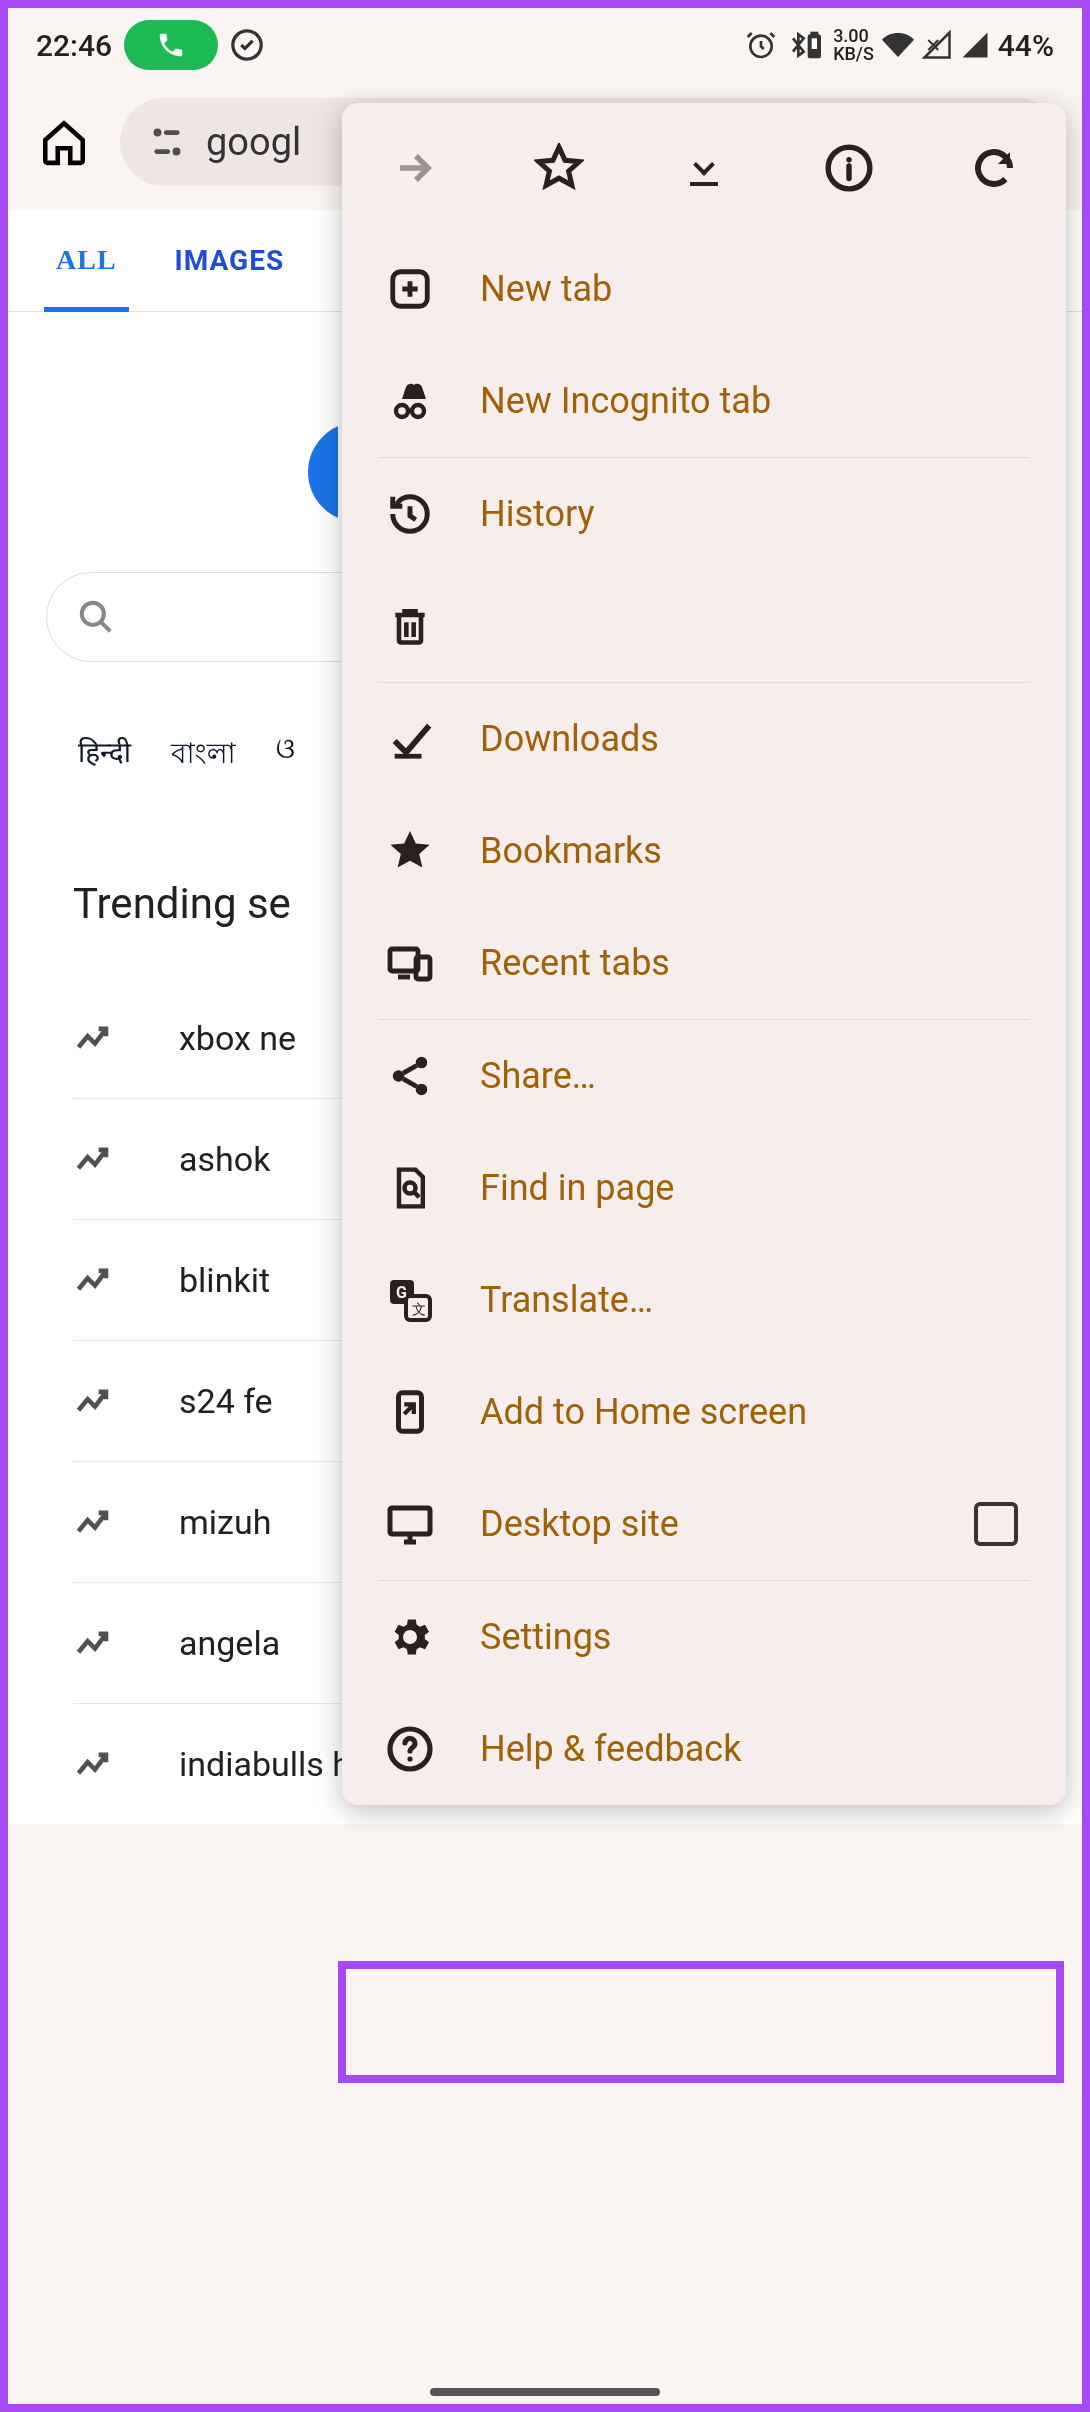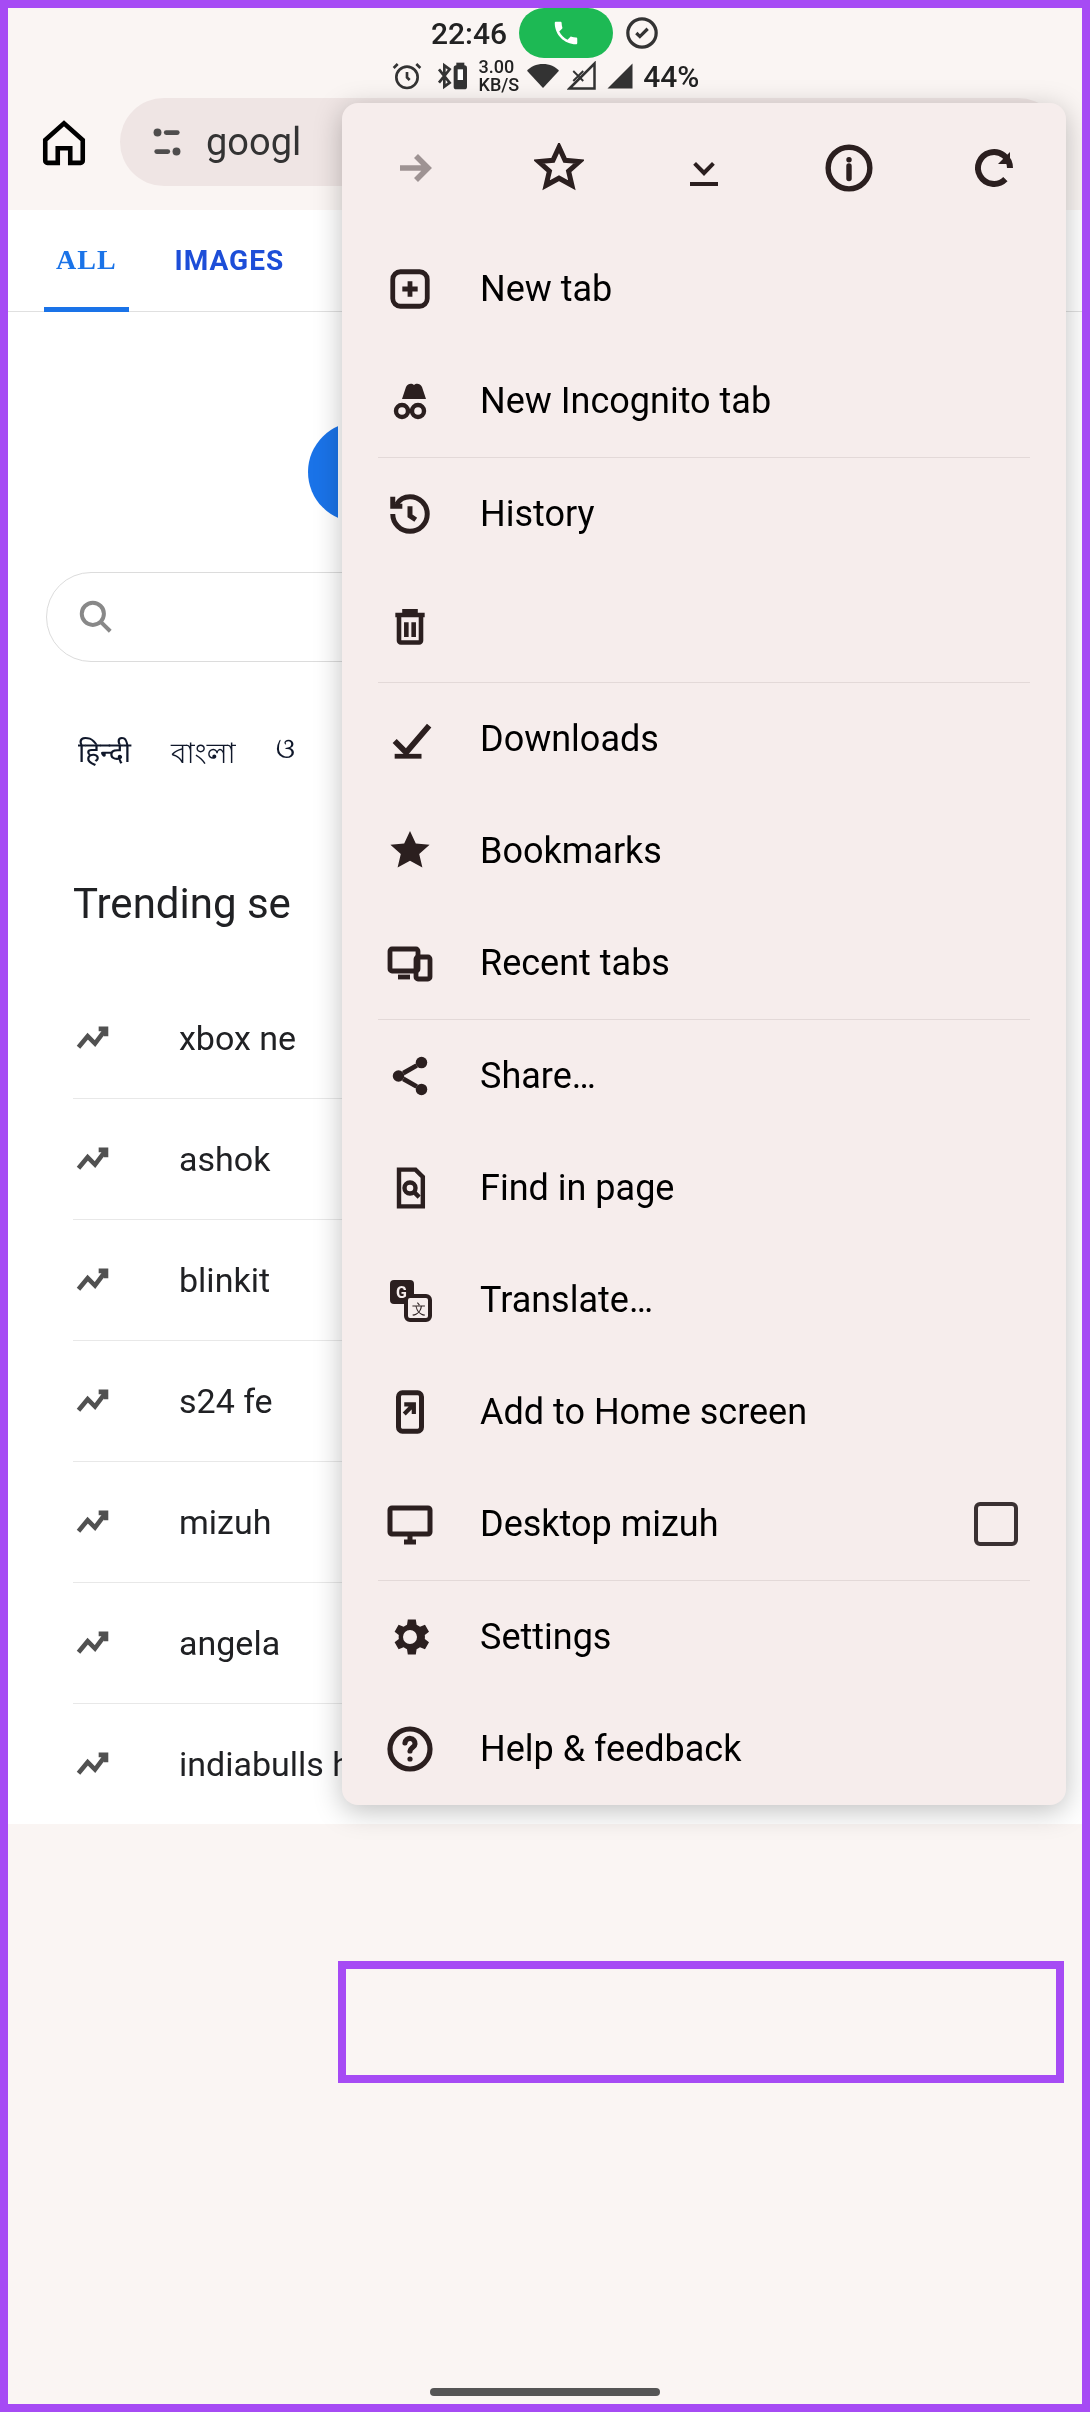--- a/index.html
+++ b/index.html
@@ -6,21 +6,21 @@
   html, body { width: 1090px; height: 2412px; font-family: Roboto, Arial, sans-serif; }
   body { background: #fff; position: relative; }
 
   
   .frame { position:absolute; inset:0; border:8px solid #a64bf4; pointer-events:none; z-index:100; }
 
   
   .screen { position:absolute; top:8px; left:8px; right:8px; bottom:8px; background:#faf5f3; overflow:hidden; }
 
   
-  .status-bar { display:flex; align-items:center; justify-content:space-between; padding:0 28px 8px; height:72px; background:#faf5f3; color:#222; font-size:30px; font-weight:500;flex-direction:column;}
+  .status-bar { display:flex; align-items:center; justify-content:space-between; padding:10px 28px 8px; height:72px; background:#faf5f3; color:#222; font-size:30px; font-weight:500;}
   .status-left, .status-right { display:flex; align-items:center; gap:12px; }
   .status-right { gap:8px; }
   .phone-pill { background:#1db954; border-radius:50px; width:94px; height:50px; display:flex; align-items:center; justify-content:center; }
   .status-icon { display:inline-flex; }
   .kbs { font-size:18px; line-height:1; }
 
   
   .addr-row { display:flex; align-items:center; gap:20px; padding:12px 20px 18px; height:130px; background:#faf5f3;}
   .home-btn { width:72px; height:72px; display:flex; align-items:center; justify-content:center; }
   .omnibox { flex:1; background:#efe5e4; border-radius:60px; height:88px; display:flex; align-items:center; padding:0 28px; gap:20px; font-size:38px; color:#333; overflow:hidden;}
@@ -50,21 +50,21 @@
   .trend-item { display:flex; align-items:center; gap:62px; padding:38px 0; border-bottom:1px solid #e8e8e8; font-size:34px; color:#202124; position:relative;}
   .trend-item:last-child { border-bottom:none; }
   .trend-icon { opacity:.85; }
 
   
   .menu { position:absolute; top:95px; right:16px; width:724px; background:#f6edec; border-radius:16px; box-shadow:0 6px 28px rgba(0,0,0,.25); z-index:50; overflow:hidden;}
   .menu-top { display:flex; justify-content:space-around; align-items:center; height:130px; border-bottom:1px solid transparent;}
   .menu-top .ti { width:64px; height:64px; display:flex; align-items:center; justify-content:center; }
   .menu ul { list-style:none; }
   .menu-divider { border-top:1.5px solid #e3d9d8; margin:0 36px; }
-  .menu-item { display:flex; align-items:center; gap:46px; padding:32px 44px; font-size:36px; color:#000000; position:relative;}
+  .menu-item { display:flex; align-items:center; gap:46px; padding:32px 44px; font-size:36px; color:#a16207; position:relative;}
   .menu-item .mi-icon { width:48px; height:48px; display:flex; align-items:center; justify-content:center; flex-shrink:0;}
   .chk { width:44px; height:44px; border:4px solid #3a3132; border-radius:6px; position:absolute; right:48px; top:50%; transform:translateY(-50%);}
   .highlight { position:absolute; border:8px solid #a64bf4; z-index:60; pointer-events:none;}
 
   
   .nav-pill { position:absolute; bottom:8px; left:50%; transform:translateX(-50%); width:230px; height:8px; background:#555; border-radius:8px; }
 
   svg { display:block; }
 </style>
 </head>
@@ -361,21 +361,21 @@
           </span>
         <span>Add to Home screen</span>
       </li>
       <li class="menu-item">
         <span class="mi-icon">
             <svg width="50" height="50" viewBox="0 0 24 24" fill="none" stroke="#2b1f1f" stroke-width="2.5">
               <rect x="2" y="4" width="20" height="13" rx="1"></rect>
               <path d="M9 21h6M12 17v4"></path>
             </svg>
           </span>
-        <span>Desktop mizuh</span>
+        <span>Desktop site</span>
         <span class="chk"></span>
       </li>
       <div class="menu-divider"></div>
       <li class="menu-item">
         <span class="mi-icon">
             <svg width="48" height="48" viewBox="0 0 24 24" fill="#2b1f1f">
               <path d="M19.4 13a7.5 7.5 0 000-2l2.1-1.6-2-3.5-2.5 1a7.4 7.4 0 00-1.7-1l-.4-2.6h-4l-.4 2.6c-.6.3-1.2.6-1.7 1l-2.5-1-2 3.5L6.4 11a7.5 7.5 0 000 2l-2.1 1.6 2 3.5 2.5-1c.5.4 1.1.7 1.7 1l.4 2.6h4l.4-2.6c.6-.3 1.2-.6 1.7-1l2.5 1 2-3.5L19.4 13zM12 15.5A3.5 3.5 0 1112 8.5a3.5 3.5 0 010 7z"></path>
             </svg>
           </span>
         <span>Settings</span>

